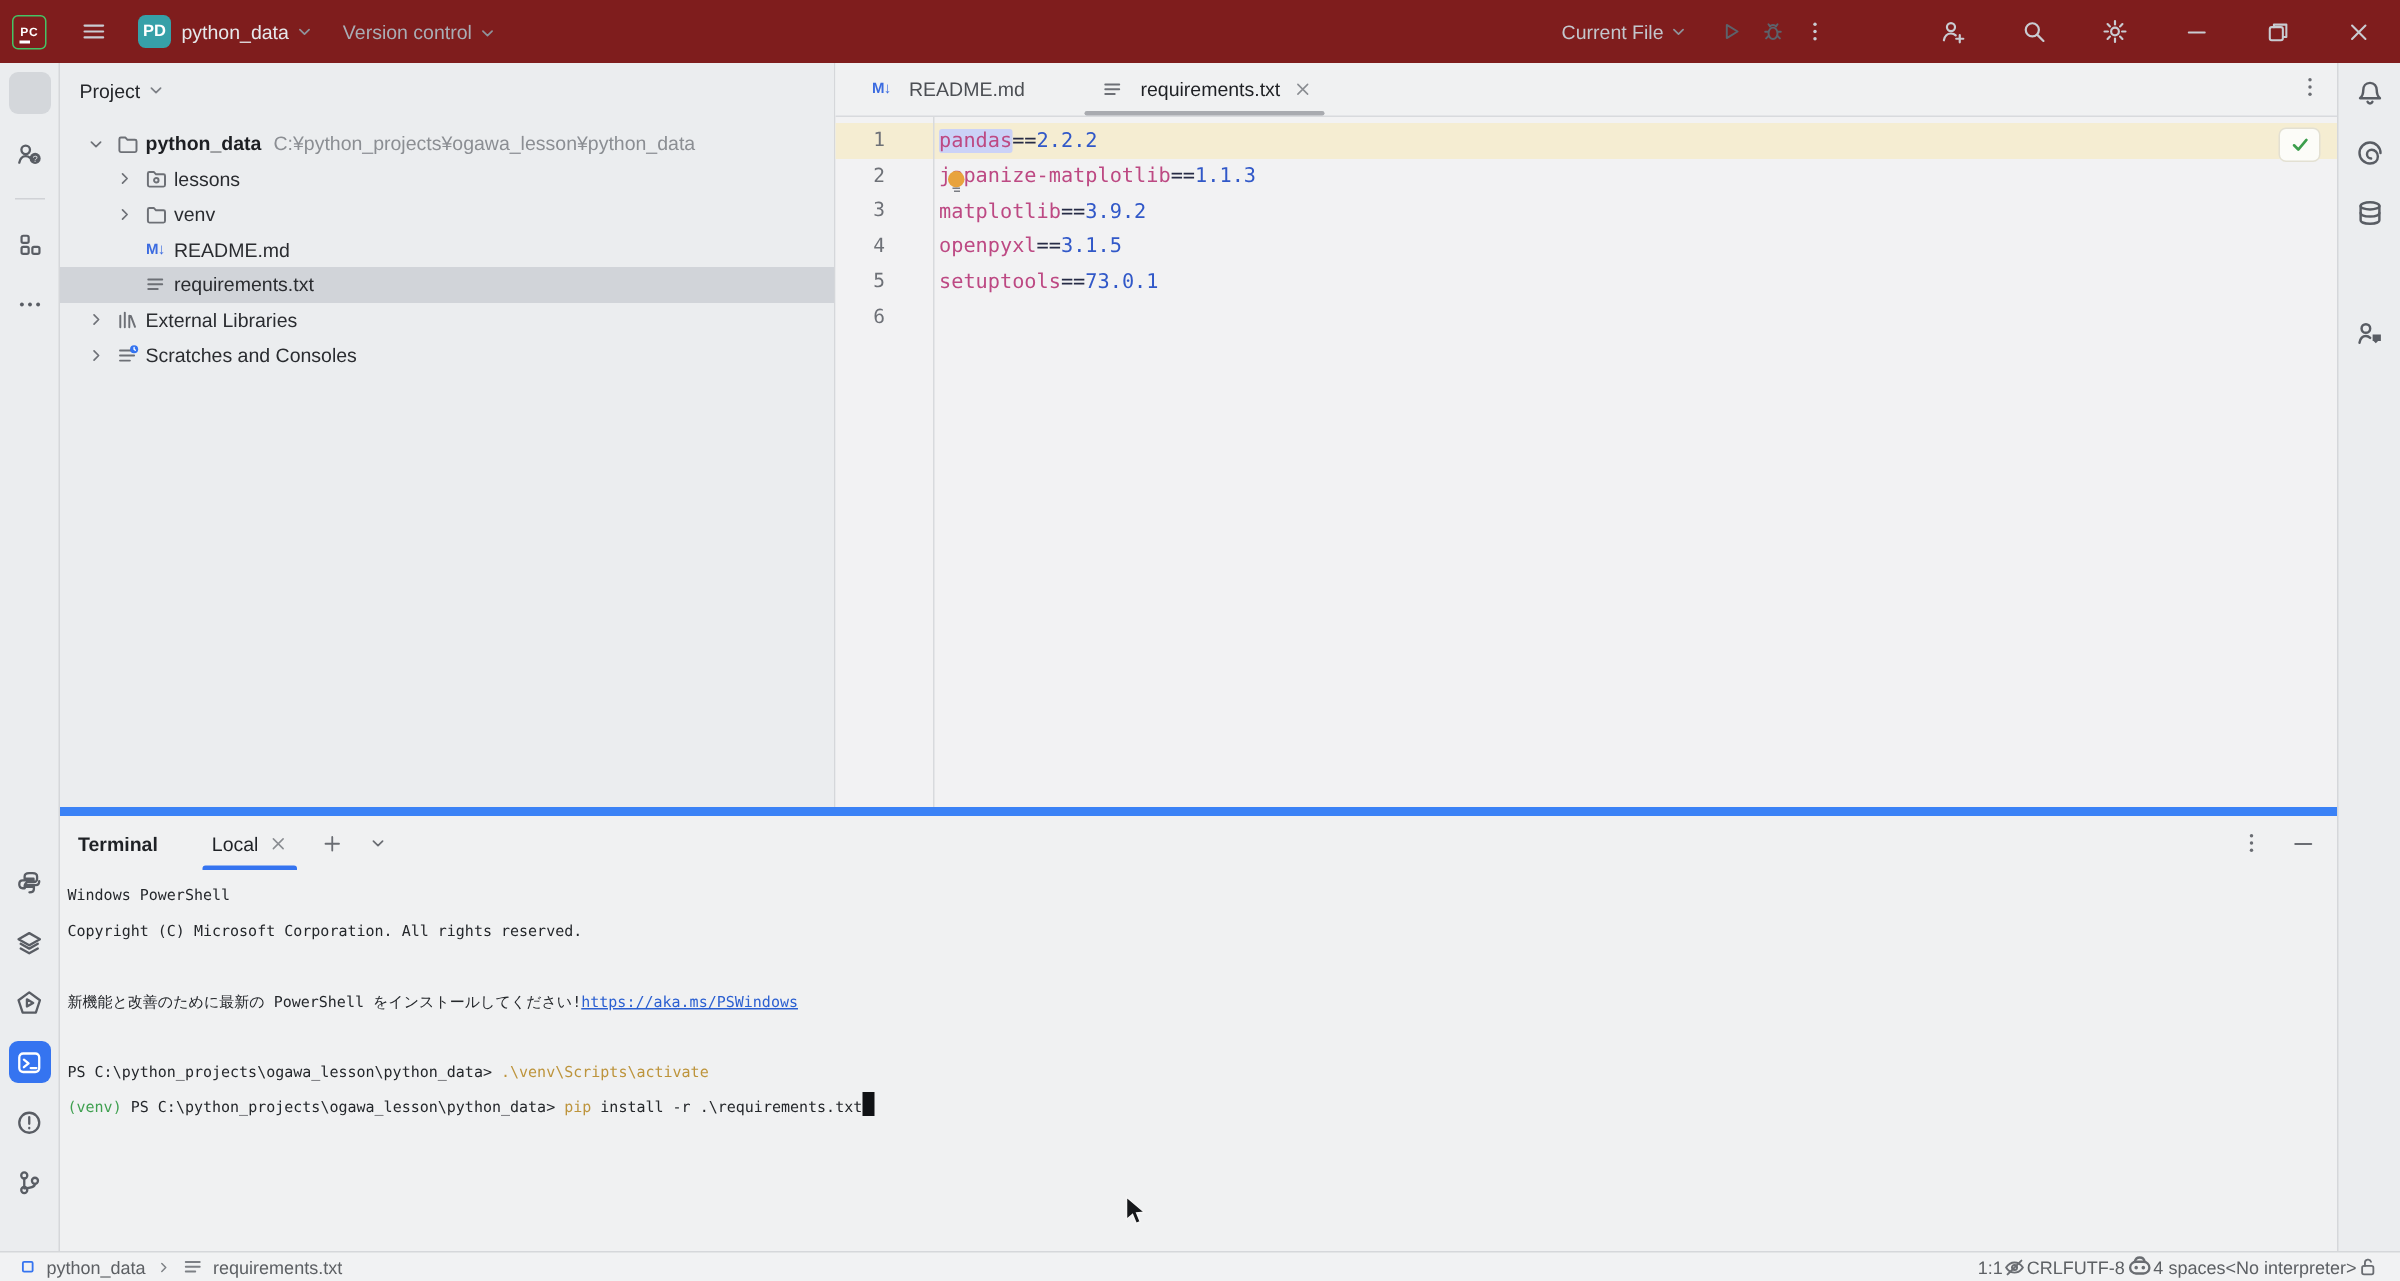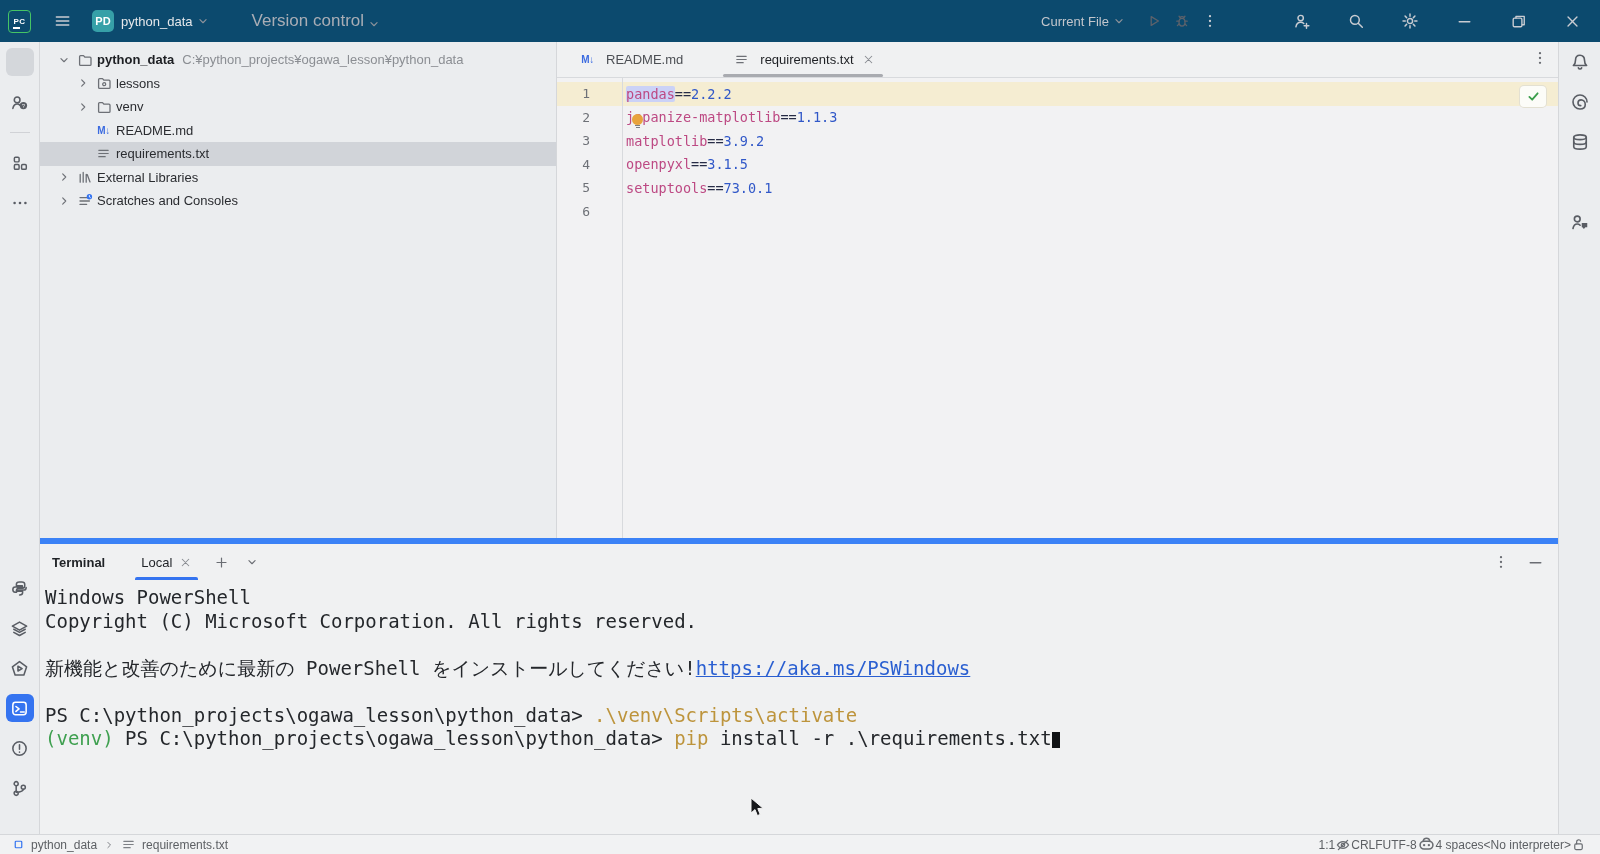--- a/index.html
+++ b/index.html
@@ -2,34 +2,34 @@
 <html style="--accent: #3574f0; --caret-line: #f5edd2; --c-pkg: #bd4983; --c-ver: #3158c8; --c-cmd: #bd943c; --c-ok: #3fa050; --c-link: #2a5fd1;"><head>
 <meta charset="utf-8">
 <style>
   * { margin:0; padding:0; box-sizing:border-box; }
   html,body { width:1600px; height:854px; overflow:hidden; background:#e9eaec;
               font-family:"Liberation Sans", sans-serif; }
   .app { position:absolute; inset:0; width:1600px; height:854px; }
 
   
   .titlebar { position:absolute; left:0; top:0; width:1600px; height:42px;
-              background:#0c4a6e; display:flex; align-items:center; color:#d7d9de; }
+              background:#7f1d1d; display:flex; align-items:center; color:#d7d9de; }
   .tb-left { display:flex; align-items:center; gap:0; padding-left:8px; }
   .pc-logo { width:23px; height:23px; border:1.5px solid #45c465; border-radius:4px;
              color:#fff; font-size:8px; font-weight:bold; display:flex; align-items:center;
              justify-content:center; letter-spacing:.5px; margin-right:17px; position:relative;}
   .pc-logo:after{content:""; position:absolute; left:4px; bottom:3px; width:7px; height:1.5px; background:#fff;}
   .tb-btn { display:flex; align-items:center; justify-content:center; width:28px; height:28px;
             border-radius:4px; color:#c9ccd2; }
   .pd-badge { width:22px; height:22px; border-radius:5px; background:#36a0a8; color:#fff;
               font-size:11px; font-weight:bold; display:flex; align-items:center;
               justify-content:center; margin:0 7px 0 16px; }
   .proj-name { font-size:13px; color:#e6e8eb; }
   .tb-chev { color:#8f939b; margin-left:3px; display:flex; }
-  .vcs { font-size:17px; color:#a9adb5; margin-left:42px; display:flex; align-items:flex-end; }
+  .vcs { font-size:13px; color:#a9adb5; margin-left:19px; display:flex; align-items:flex-end; }
   .tb-right { margin-left:auto; display:flex; align-items:center; padding-right:14px; }
   .runcfg { font-size:13px; color:#c3c6cc; display:flex; align-items:center; margin-right:14px;}
   .dim { color:#5d626b; }
   .wingap { width:26px; }
   .sep-sp { width:64px; }
 
   
   .leftstrip { position:absolute; left:0; top:42px; width:40px; height:792px;
                background:#ebedef; border-right:1px solid #d5d7da; display:flex;
                flex-direction:column; align-items:center; padding:10px 0 36px 0; gap:20px; }
@@ -97,21 +97,21 @@
               background:#f0f1f2; border-top:6px solid #3b82f6; }
   .term-header { height:36px; display:flex; align-items:center; padding:0 14px 0 12px; }
   .term-title { font-size:13px; font-weight:600; color:#1f2226; margin-right:30px; }
   .term-tab { display:flex; align-items:center; gap:7px; font-size:13px; color:#1f2226;
               height:100%; position:relative; padding:0 6px; }
   .term-tab:after { content:""; position:absolute; left:0; right:0; bottom:0; height:3px;
                     background:var(--accent); border-radius:2px 2px 0 0; }
   .term-x { color:#8a8d92; display:flex; }
   .term-plus, .term-chevbtn { color:#6a6d73; display:flex; margin-left:16px; }
   .term-actions { margin-left:auto; display:flex; align-items:center; gap:18px; color:#6a6d73; }
-  .term-body { padding:6px 0 0 5px; font-family:"DejaVu Sans Mono", monospace; font-size:19px;
+  .term-body { padding:6px 0 0 5px; font-family:"DejaVu Sans Mono", monospace; font-size:10px;
                color:#24272b; }
   .term-line { height:23.5px; line-height:23.5px; white-space:pre; }
   .c-cmd { color:var(--c-cmd); }
   .c-ok { color:var(--c-ok); }
   .c-link { color:var(--c-link); text-decoration:underline; }
   .cursor-block { display:inline-block; width:8px; height:16px; background:#101215;
                   vertical-align:-3px; }
 
   
   .statusbar { position:absolute; left:0; top:834px; width:1600px; height:20px;
@@ -337,20 +337,28 @@
       <div class="strip-icon">
         <svg width="20" height="20" viewBox="0 0 16 16" fill="none" stroke="currentColor" stroke-width="1.3" stroke-linecap="round" stroke-linejoin="round">
           <circle cx="5.8" cy="5.6" r="2.3"></circle>
           <path d="M2.4 13.2c.4-2.3 1.7-3.6 3.4-3.6.9 0 1.7.4 2.3 1"></path>
           <path d="M9.4 8.8h4.4v3.4h-1.5l-1.2 1.3-1.2-1.3h-.5z" fill="currentColor" stroke="none"></path>
         </svg>
       </div>
     </div>
 
   <div class="project-panel">
+    <div class="pp-header">
+      <span>Project</span>
+      <span class="chev">
+          <svg width="14" height="14" viewBox="0 0 16 16" fill="none" stroke="currentColor" stroke-width="1.3" stroke-linecap="round" stroke-linejoin="round">
+            <path d="M4.5 6.5 8 10l3.5-3.5"></path>
+          </svg>
+        </span>
+    </div>
     <div class="tree" id="tree">
         <div class="tree-row" style="padding-left: 14px;">
           <div class="t-chev">
             <svg width="14" height="14" viewBox="0 0 16 16" fill="none" stroke="currentColor" stroke-width="1.3" stroke-linecap="round" stroke-linejoin="round">
               <path d="M4.5 6.5 8 10l3.5-3.5"></path>
             </svg>
           </div>
           <div class="t-icon">
             <svg width="16" height="16" viewBox="0 0 16 16" fill="none" stroke="currentColor" stroke-width="1.3" stroke-linecap="round" stroke-linejoin="round">
               <path d="M2.6 4.6c0-.6.4-1 1-1h2.9l1.5 1.6h5c.6 0 1 .4 1 1v6.2c0 .6-.4 1-1 1H3.6c-.6 0-1-.4-1-1z"></path>

